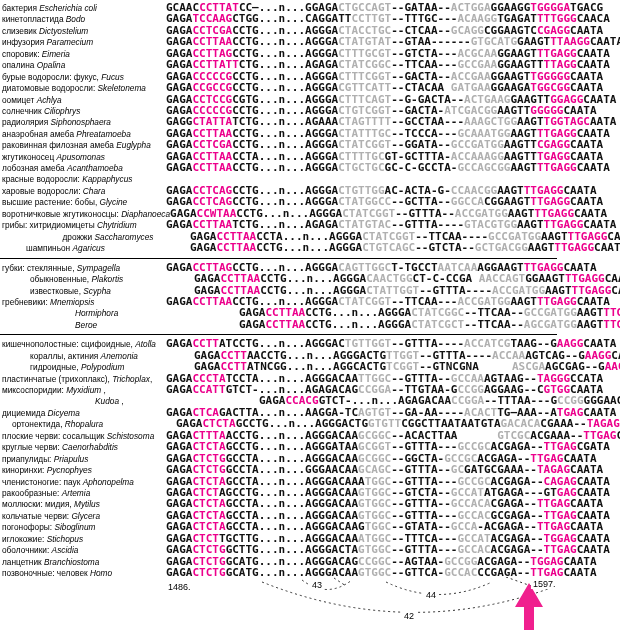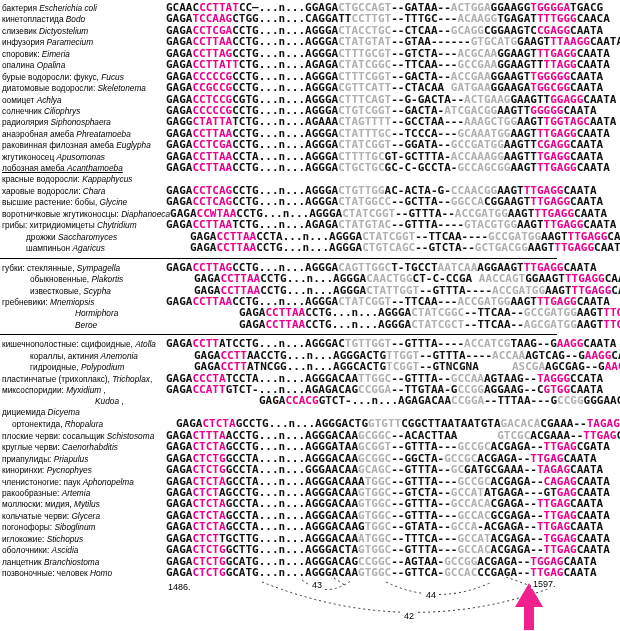--- a/index.html
+++ b/index.html
@@ -81,21 +81,21 @@
     </div>
     <div class="row">
       <span class="lbl" style="padding-left: 2px;"><span>раковинная филозная амеба </span><i>Euglypha</i></span>
       <span class="seq"><span class="s-k">GAGA</span><span class="s-m">CCTCGA</span><span class="s-k">CCTG...n...AGGGA</span><span class="s-g">CTATCGGT</span><span class="s-k">--GGATA--</span><span class="s-g">GCCGATGG</span><span class="s-k">AAGTT</span><span class="s-m">CGAGG</span><span class="s-k">CAATA</span></span>
     </div>
     <div class="row">
       <span class="lbl" style="padding-left: 2px;"><span>жгутиконосец </span><i>Apusomonas</i></span>
       <span class="seq"><span class="s-k">GAGA</span><span class="s-m">CCTTAA</span><span class="s-k">CCTA...n...AGGGA</span><span class="s-g">CTTTTGC</span><span class="s-k">GT-GCTTTA-</span><span class="s-g">ACCAAAGG</span><span class="s-k">AAGTT</span><span class="s-m">TGAGG</span><span class="s-k">CAATA</span></span>
     </div>
     <div class="row">
-      <span class="lbl" style="padding-left: 2px; text-decoration: underline;"><span>лобозная амеба </span><i>Acanthamoeba</i></span>
+      <span class="lbl" style="padding-left: 2px;"><span>лобозная амеба </span><i>Acanthamoeba</i></span>
       <span class="seq"><span class="s-k">GAGA</span><span class="s-m">CCTTAA</span><span class="s-k">CCTG...n...AGGGA</span><span class="s-g">CTGCTGC</span><span class="s-k">GC-C-GCCTA-</span><span class="s-g">GCCAGCGG</span><span class="s-k">AAGT</span><span class="s-m">TTGAGG</span><span class="s-k">CAATA</span></span>
     </div>
     <div class="row">
       <span class="lbl" style="padding-left: 2px;"><span>красные водоросли: </span><i>Kappaphycus</i></span>
     </div>
     <div class="row">
       <span class="lbl" style="padding-left: 2px;"><span>харовые водоросли: </span><i>Chara</i></span>
       <span class="seq"><span class="s-k">GAGA</span><span class="s-m">CCTCAG</span><span class="s-k">CCTG...n...AGGGA</span><span class="s-g">CTGTTGG</span><span class="s-k">AC-ACTA-G-</span><span class="s-g">CCAACGG</span><span class="s-k">AAGT</span><span class="s-m">TTGAGG</span><span class="s-k">CAATA</span></span>
     </div>
     <div class="row">
@@ -104,21 +104,21 @@
     </div>
     <div class="row">
       <span class="lbl" style="padding-left: 2px;"><span>воротничковые жгутиконосцы: </span><i>Diaphanoeca</i></span>
       <span class="seq"><span class="s-k">GAGA</span><span class="s-m">CCWTAA</span><span class="s-k">CCTG...n...AGGGA</span><span class="s-g">CTATCGGT</span><span class="s-k">--GTTTA--</span><span class="s-g">ACCGATGG</span><span class="s-k">AAGT</span><span class="s-m">TTGAGG</span><span class="s-k">CAATA</span></span>
     </div>
     <div class="row">
       <span class="lbl" style="padding-left: 2px;"><span>грибы: хитридиомицеты </span><i>Chytridium</i></span>
       <span class="seq"><span class="s-k">GAGA</span><span class="s-m">CCTTAA</span><span class="s-k">TCTG...n...AGAGA</span><span class="s-g">CTATGTAC</span><span class="s-k">--GTTTA----</span><span class="s-g">GTACGTGG</span><span class="s-k">AAGT</span><span class="s-m">TTGAGG</span><span class="s-k">CAATA</span></span>
     </div>
     <div class="row">
-      <span class="lbl" style="padding-left: 26px;"><span>дрожжи </span><i>Saccharomyces</i></span>
+      <span class="lbl" style="padding-left: 26px; text-align: center;"><span>дрожжи </span><i>Saccharomyces</i></span>
       <span class="seq"><span class="s-k">GAGA</span><span class="s-m">CCTTAA</span><span class="s-k">CCTA...n...AGGGA</span><span class="s-g">CTATCGGT</span><span class="s-k">--TTCAA----</span><span class="s-g">GCCGATGG</span><span class="s-k">AAGT</span><span class="s-m">TTGAGG</span><span class="s-k">CAATA</span></span>
     </div>
     <div class="row">
       <span class="lbl" style="padding-left: 26px;"><span>шампиньон </span><i>Agaricus</i></span>
       <span class="seq"><span class="s-k">GAGA</span><span class="s-m">CCTTAA</span><span class="s-k">CCTG...n...AGGGA</span><span class="s-g">CTGTCAGC</span><span class="s-k">--GTCTA--</span><span class="s-g">GCTGACGG</span><span class="s-k">AAGT</span><span class="s-m">TTGAGG</span><span class="s-k">CAATA</span></span>
     </div>
     <div class="sep"></div>
     <div class="row">
       <span class="lbl" style="padding-left: 2px;"><span>губки: стеклянные, </span><i>Sympagella</i></span>
       <span class="seq"><span class="s-k">GAGA</span><span class="s-m">CCTTAG</span><span class="s-k">CCTG...n...AGGGA</span><span class="s-g">CAGTTGGC</span><span class="s-k">T-TGCCT</span><span class="s-g">AATCAA</span><span class="s-k">AGGAAGT</span><span class="s-m">TTGAGG</span><span class="s-k">CAATA</span></span>
@@ -163,20 +163,21 @@
     <div class="row">
       <span class="lbl" style="padding-left: 2px;"><span>миксоспоридии: </span><i>Myxidium</i><span> ,</span></span>
       <span class="seq"><span class="s-k">GAGA</span><span class="s-m">CCATT</span><span class="s-k">GTCT-...n...AGAGACAG</span><span class="s-g">CCGGA</span><span class="s-k">--TTGTAA-G</span><span class="s-g">CCGG</span><span class="s-k">AGGAAG--C</span><span class="s-m">GTGG</span><span class="s-k">CAATA</span></span>
     </div>
     <div class="row">
       <span class="lbl" style="padding-left: 95px;"><i>Kudoa</i><span> ,</span></span>
       <span class="seq"><span class="s-k">GAGA</span><span class="s-m">CCACG</span><span class="s-k">GTCT-...n...AGAGACAA</span><span class="s-g">CCGGA</span><span class="s-k">--TTTAA---G</span><span class="s-g">CCGG</span><span class="s-k">GGGAAG--C</span><span class="s-m">GTGG</span><span class="s-k">CAATA</span></span>
     </div>
     <div class="row">
       <span class="lbl" style="padding-left: 2px;"><span>дициемида </span><i>Dicyema</i></span>
+      <span class="seq"><span class="s-k">GAGA</span><span class="s-m">CTCA</span><span class="s-k">GACTTA...n...AAGGA-TC</span><span class="s-g">AGTGT</span><span class="s-k">--GA-AA----</span><span class="s-g">ACACT</span><span class="s-k">TG—AAA--A</span><span class="s-m">TGAG</span><span class="s-k">CAATA</span></span>
     </div>
     <div class="row">
       <span class="lbl" style="padding-left: 12px;"><span>ортонектида, </span><i>Rhopalura</i></span>
       <span class="seq"><span class="s-k">GAGA</span><span class="s-m">CTCTA</span><span class="s-k">GCCTG...n...AGGGACTG</span><span class="s-g">GTGTT</span><span class="s-k">CGGCTTAATAATGTA</span><span class="s-g">GACACA</span><span class="s-k">CGAAA--</span><span class="s-m">TAGAG</span><span class="s-k">CAATA</span></span>
     </div>
     <div class="row">
       <span class="lbl" style="padding-left: 2px;"><span>плоские черви: сосальщик </span><i>Schistosoma</i></span>
       <span class="seq"><span class="s-k">GAGA</span><span class="s-m">CTTTA</span><span class="s-k">ACCTG...n...AGGGACAA</span><span class="s-g">GCGGC</span><span class="s-k">--ACACTTAA      </span><span class="s-g">GTCGC</span><span class="s-k">ACGAAA--</span><span class="s-m">TTGAG</span><span class="s-k">CAATA</span></span>
     </div>
     <div class="row">

